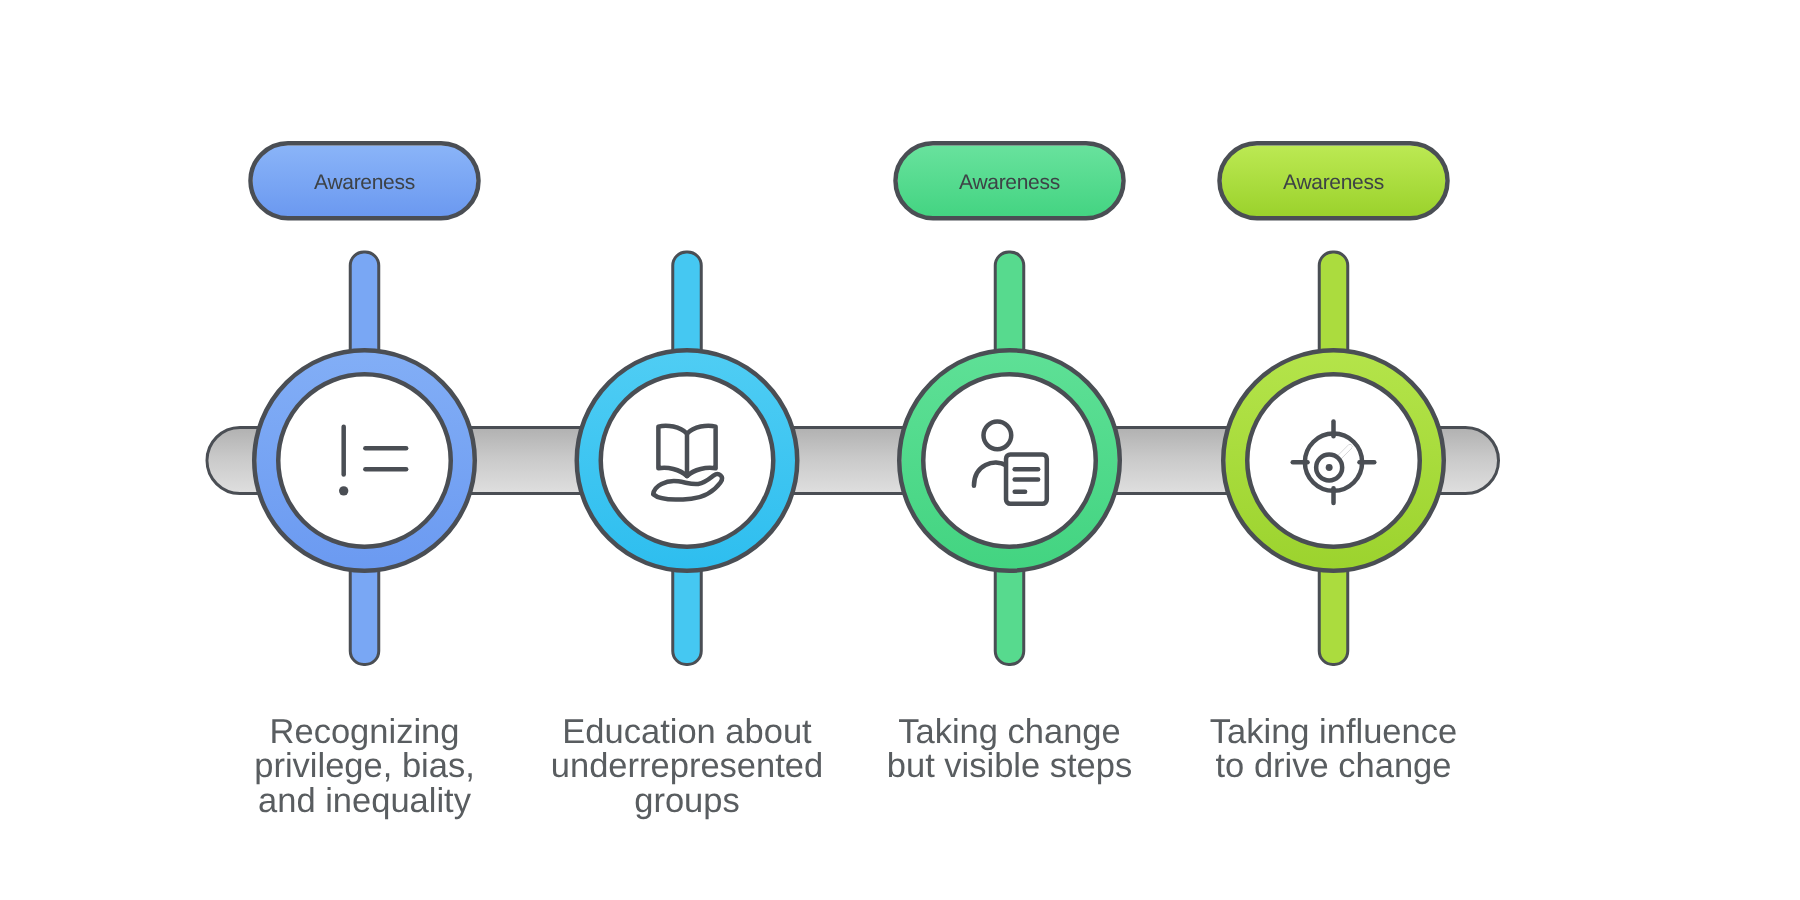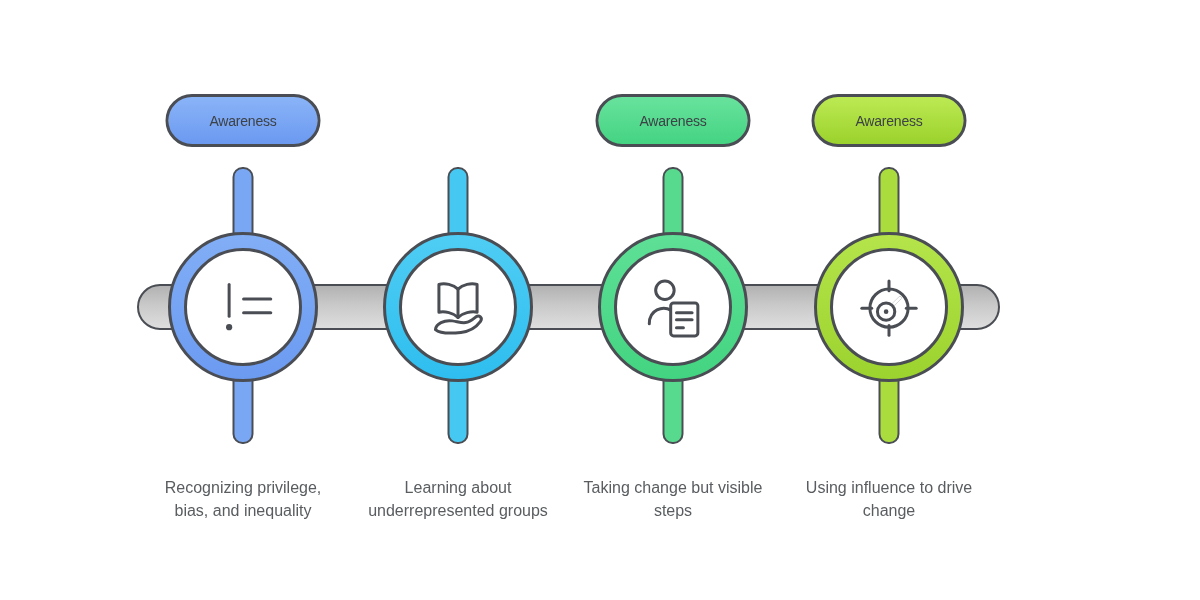--- a/index.html
+++ b/index.html
@@ -41,21 +41,21 @@
     box-sizing:border-box;background:#ffffff;
     display:flex;align-items:center;justify-content:center;
   }
   .icon{display:block;}
   .icon *{stroke:#4a4e54;stroke-width:2.6;fill:none;stroke-linecap:round;stroke-linejoin:round;}
   .icon .fill{fill:#4a4e54;stroke:none;}
   .icon .white{stroke:#ffffff;}
   .icon .whitefill{fill:#ffffff;}
   .desc{
     position:absolute;left:50%;transform:translateX(-50%);top:476px;width:182px;
-    text-align:center;font-size:16px;line-height:23px;color:#595d60;
+    text-align:center;font-size:23px;line-height:23px;color:#595d60;
   }
 </style>
 </head>
 <body>
 
 <div class="canvas" style="--outline: #4a4e54;">
 
   <div class="timeline-bar" style="--bar-top: #b2b2b2; --bar-bottom: #dedede;"></div>
 
   <div class="step" style="--cx: 243px; --pill-top: #8ab4f8; --pill-bottom: #6b99f0; --ring-top: #82aef6; --ring-bottom: #6b9af1; --stem: #79a7f4;">
@@ -82,21 +82,21 @@
     <div class="stem stem-bottom"></div>
     <div class="ring">
       <div class="ring-inner">
         <svg class="icon" width="74" height="74" viewBox="0 0 64 64">
           <path d="M32 16.5 C28 12.5 20.5 11 15.5 12.5 L15.5 36.5 C20.5 35.5 28 37 32 41 C36 37 43.5 35.5 48.5 36.5 L48.5 12.5 C43.5 11 36 12.5 32 16.5 Z"></path>
           <line x1="32" y1="16.5" x2="32" y2="41"></line>
           <path d="M12.5 51.5 C13 46.5 20 43 27 44 C32 44.8 35 46 38.5 45.5 C42.5 44.9 45 42.5 47.3 40.7 C50.3 38.5 53.8 41.2 51.3 44.7 C47.8 49.5 42 53.2 34.5 54 C26 54.9 16.5 55 12.5 51.5 Z"></path>
         </svg>
       </div>
     </div>
-    <div class="desc">Learning about underrepresented groups</div>
+    <div class="desc">Education about underrepresented groups</div>
   </div>
 
   <div class="step" style="--cx: 673px; --pill-top: #68e29d; --pill-bottom: #44d482; --ring-top: #5ee096; --ring-bottom: #43d481; --stem: #57da8e;">
     <div class="pill">
       <span class="pill-label">Awareness</span>
     </div>
     <div class="stem stem-top"></div>
     <div class="stem stem-bottom"></div>
     <div class="ring">
       <div class="ring-inner">
@@ -127,16 +127,16 @@
           <line x1="32" y1="48" x2="32" y2="56.5"></line>
           <line x1="8.5" y1="33" x2="17" y2="33"></line>
           <line x1="47" y1="33" x2="55.5" y2="33"></line>
           <line x1="31" y1="34.5" x2="41.5" y2="24" stroke-width="10"></line>
           <line class="white" x1="31" y1="34.5" x2="41.5" y2="24" stroke-width="5"></line>
           <circle class="whitefill" cx="29.5" cy="36" r="7.5"></circle>
           <circle class="fill" cx="29.5" cy="36" r="2"></circle>
         </svg>
       </div>
     </div>
-    <div class="desc">Using influence to drive change</div>
+    <div class="desc">Taking influence to drive change</div>
   </div>
 
 </div>
 
 </body></html>

